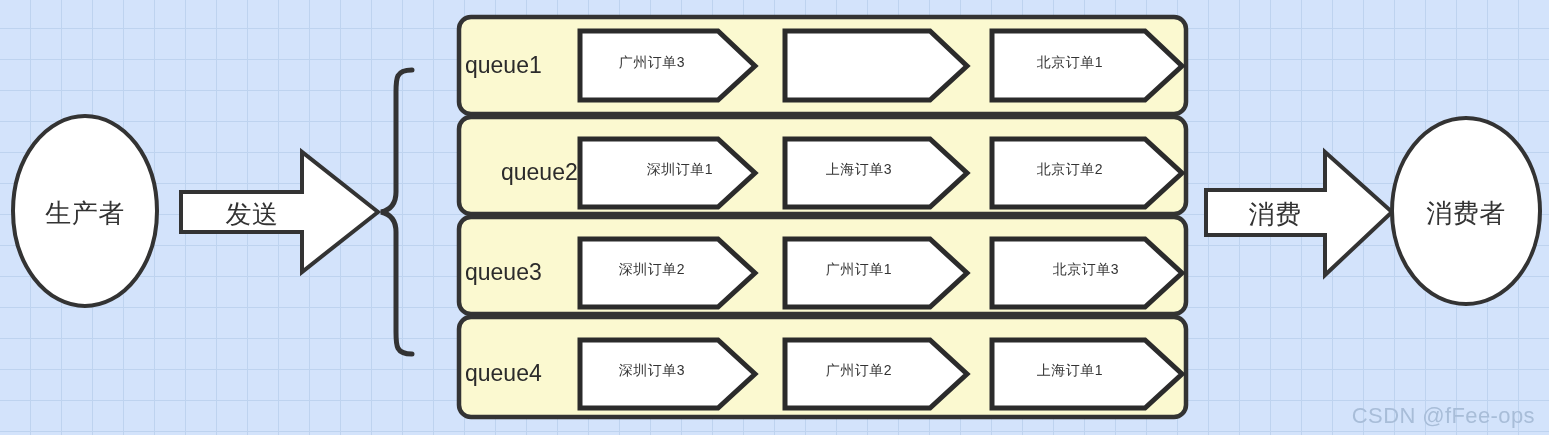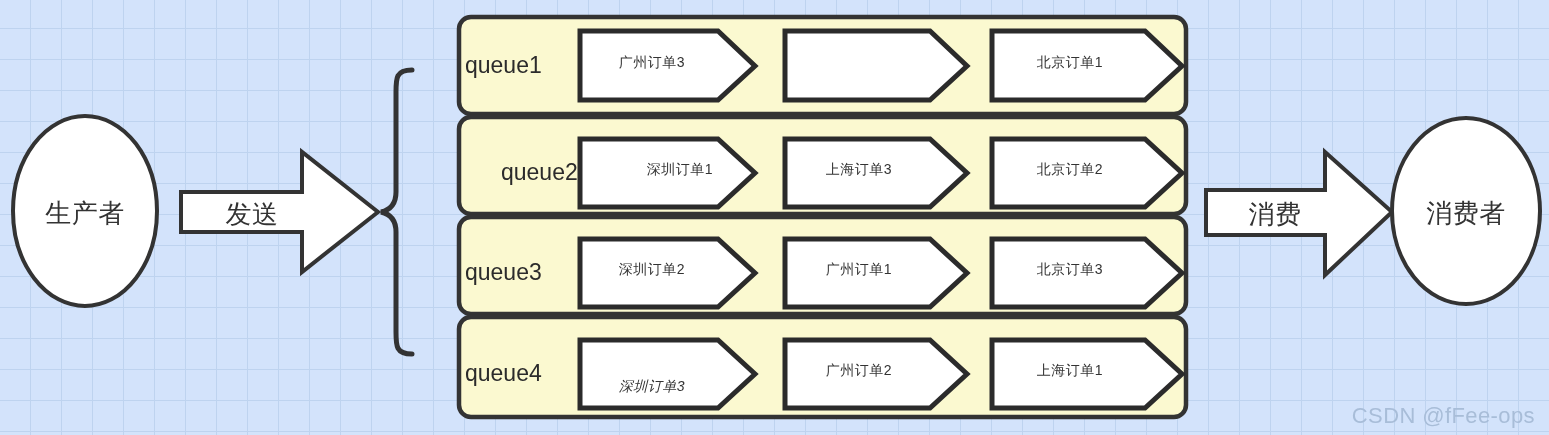--- a/index.html
+++ b/index.html
@@ -117,23 +117,23 @@
 
   <div class="msg-label" style="left:584px; top:55px; width:136px;">广州订单3</div>
   <div class="msg-label" style="left:996px; top:55px; width:148px;">北京订单1</div>
 
   <div class="msg-label" style="left:584px; top:162px; width:136px;padding-left:28px;">深圳订单1</div>
   <div class="msg-label" style="left:789px; top:162px; width:140px;">上海订单3</div>
   <div class="msg-label" style="left:996px; top:162px; width:148px;">北京订单2</div>
 
   <div class="msg-label" style="left:584px; top:262px; width:136px;">深圳订单2</div>
   <div class="msg-label" style="left:789px; top:262px; width:140px;">广州订单1</div>
-  <div class="msg-label" style="left:996px; top:262px; width:148px;">北京订单3</div>
+  <div class="msg-label" style="left:996px; top:262px; width:148px;padding-left:16px;">北京订单3</div>
 
-  <div class="msg-label" style="left:584px; top:379px; width:136px;font-style:italic;">深圳订单3</div>
+  <div class="msg-label" style="left:584px; top:363px; width:136px;">深圳订单3</div>
   <div class="msg-label" style="left:789px; top:363px; width:140px;">广州订单2</div>
   <div class="msg-label" style="left:996px; top:363px; width:148px;">上海订单1</div>
 
   <div class="node-label" style="left:1225px; top:201px; width:100px;">消费</div>
 
   <div class="node-label" style="left:1392px; top:200px; width:148px;">消费者</div>
 
   <div class="watermark">CSDN @fFee-ops</div>
 
 </div>

